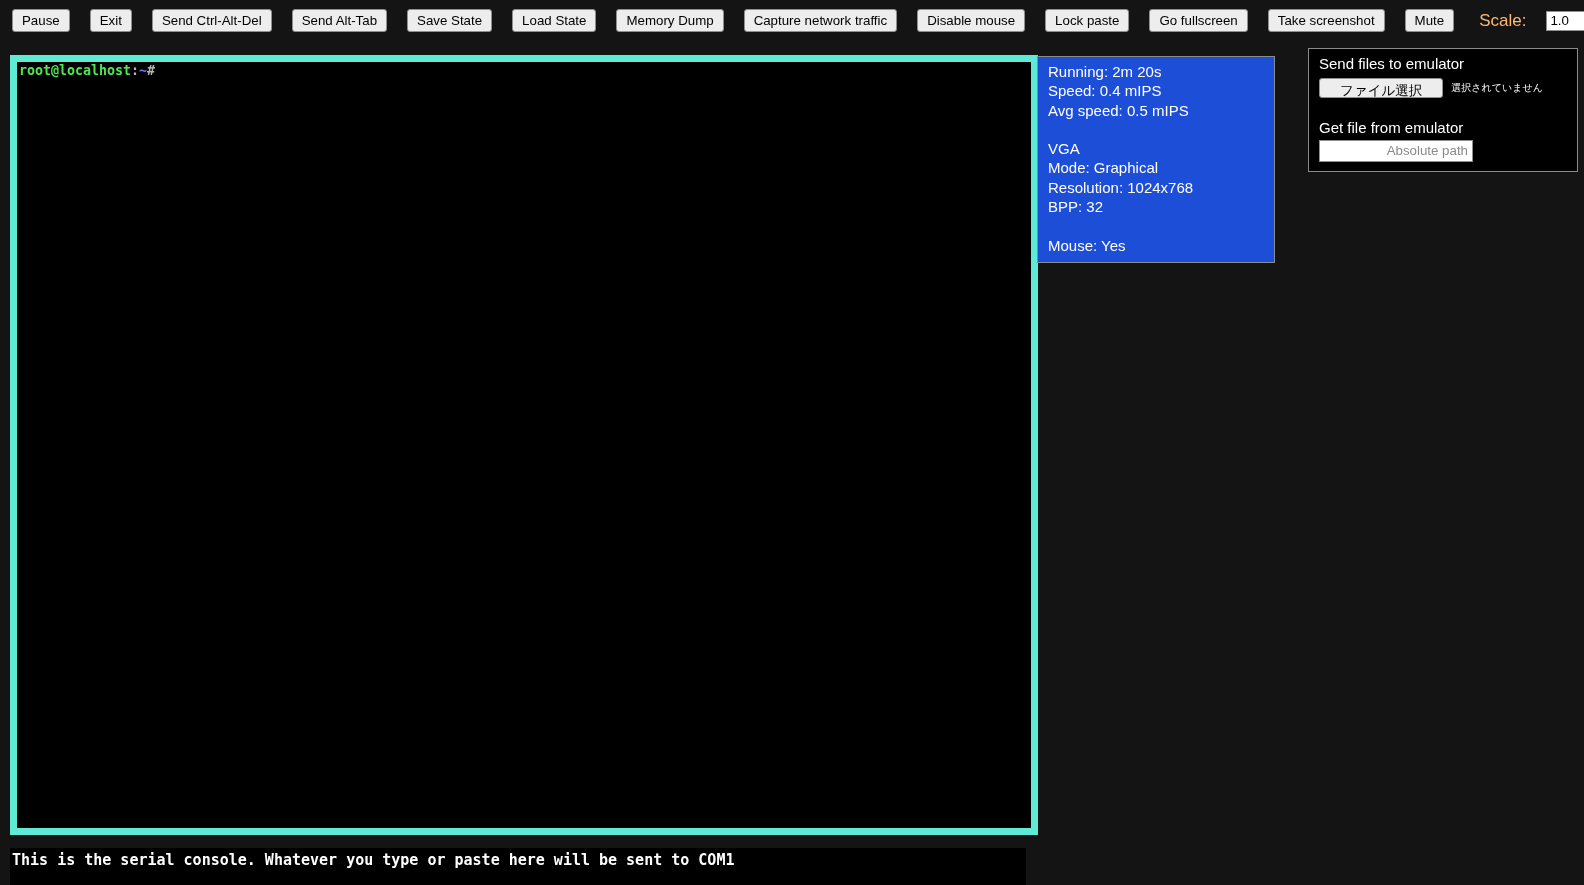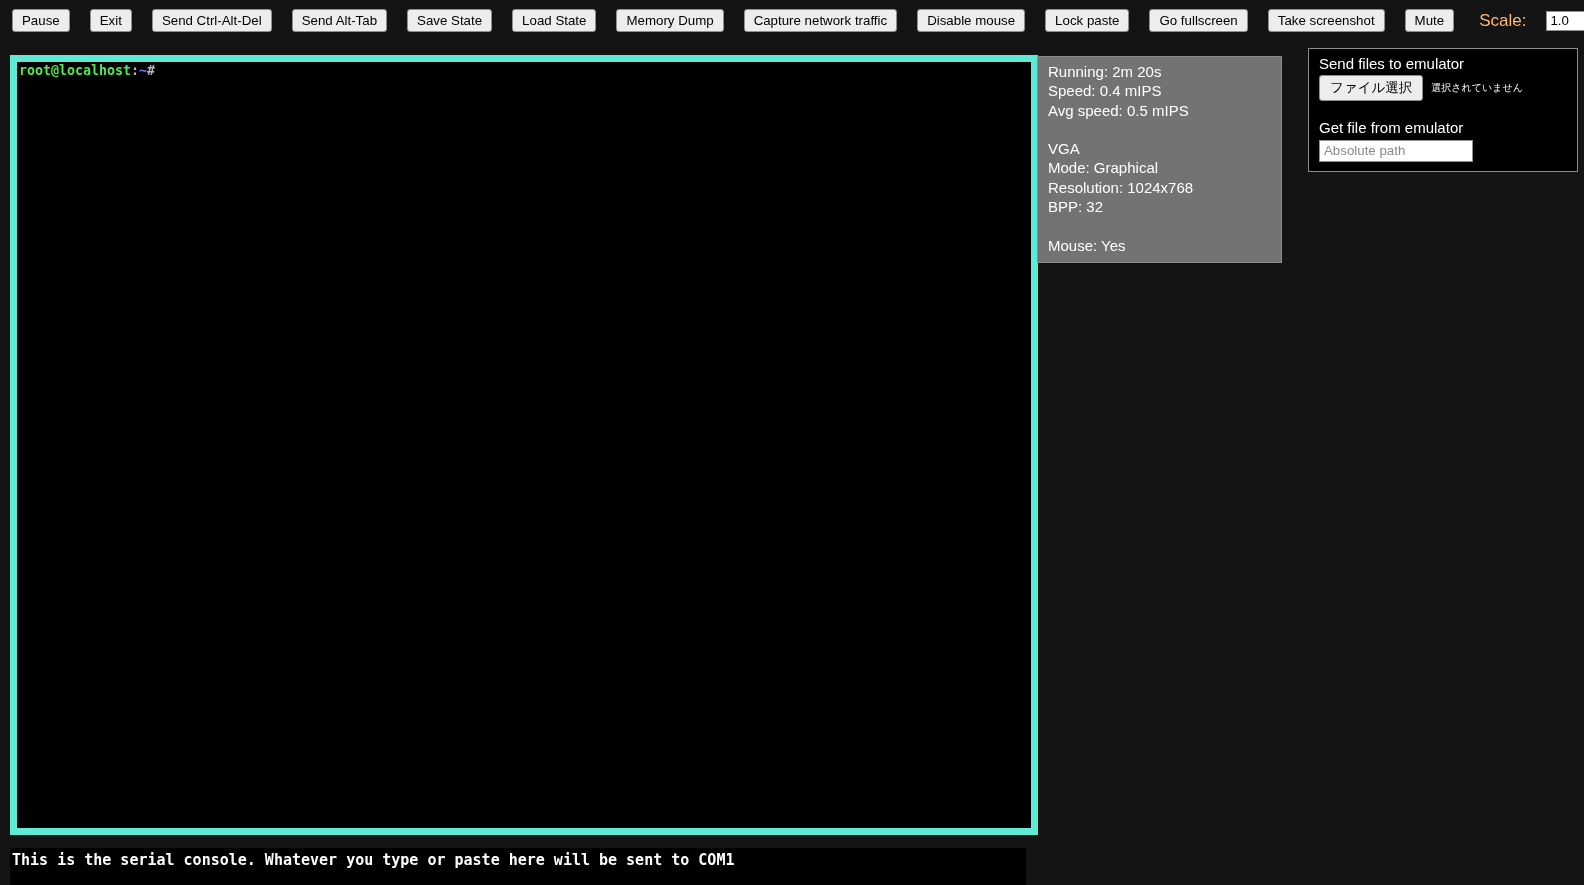--- a/index.html
+++ b/index.html
@@ -74,23 +74,23 @@
   .p-colon { color: #b5b5b5; }
   .p-path  { color: #7676ff; }
   .p-hash  { color: #b5b5b5; }
 
   
   #stats-panel {
     position: absolute;
     left: 1037px;
     top: 56px;
     width: 224px;
-    background: #737373;
+    background: #1d4ed8;
     border: 1px solid #8a8a8a;
-    padding: 5px 9px 7px 10px;
+    padding: 5px 2px 7px 10px;
     color: #ffffff;
     font-size: 15px;
   }
   .stats-line {
     min-height: 19.3px;
     line-height: 19.3px;
     white-space: nowrap;
   }
 
   
@@ -116,40 +116,41 @@
     height: 26px;
     white-space: nowrap;
   }
   .file-btn {
     font-family: "Liberation Sans", sans-serif;
     font-size: 13.5px;
     color: #000;
     background: #ededed;
     border: 1px solid #8f8f8f;
     border-radius: 3px;
-    padding: 3px 10px;
-    height: 26px;
+    padding: 3px 20px;
+    height: 20px;
     cursor: pointer;
   }
   .file-status {
     color: #ffffff;
     font-size: 10px;
     margin-left: 8px;
   }
   .panel-gap { height: 17px; }
   .path-input {
     margin-top: 2px;
     width: 144px;
     height: 16px;
     font-size: 13.3px;
     font-family: "Liberation Sans", sans-serif;
     background: #ffffff;
     color: #000;
     border: 1px solid #8f8f8f;
     padding: 2px 4px;
+    text-align: right;
   }
   .path-input::placeholder { color: #8a8a8a; }
 
   
   #serial {
     position: absolute;
     left: 10px;
     top: 848px;
     width: 1016px;
     height: 60px;

